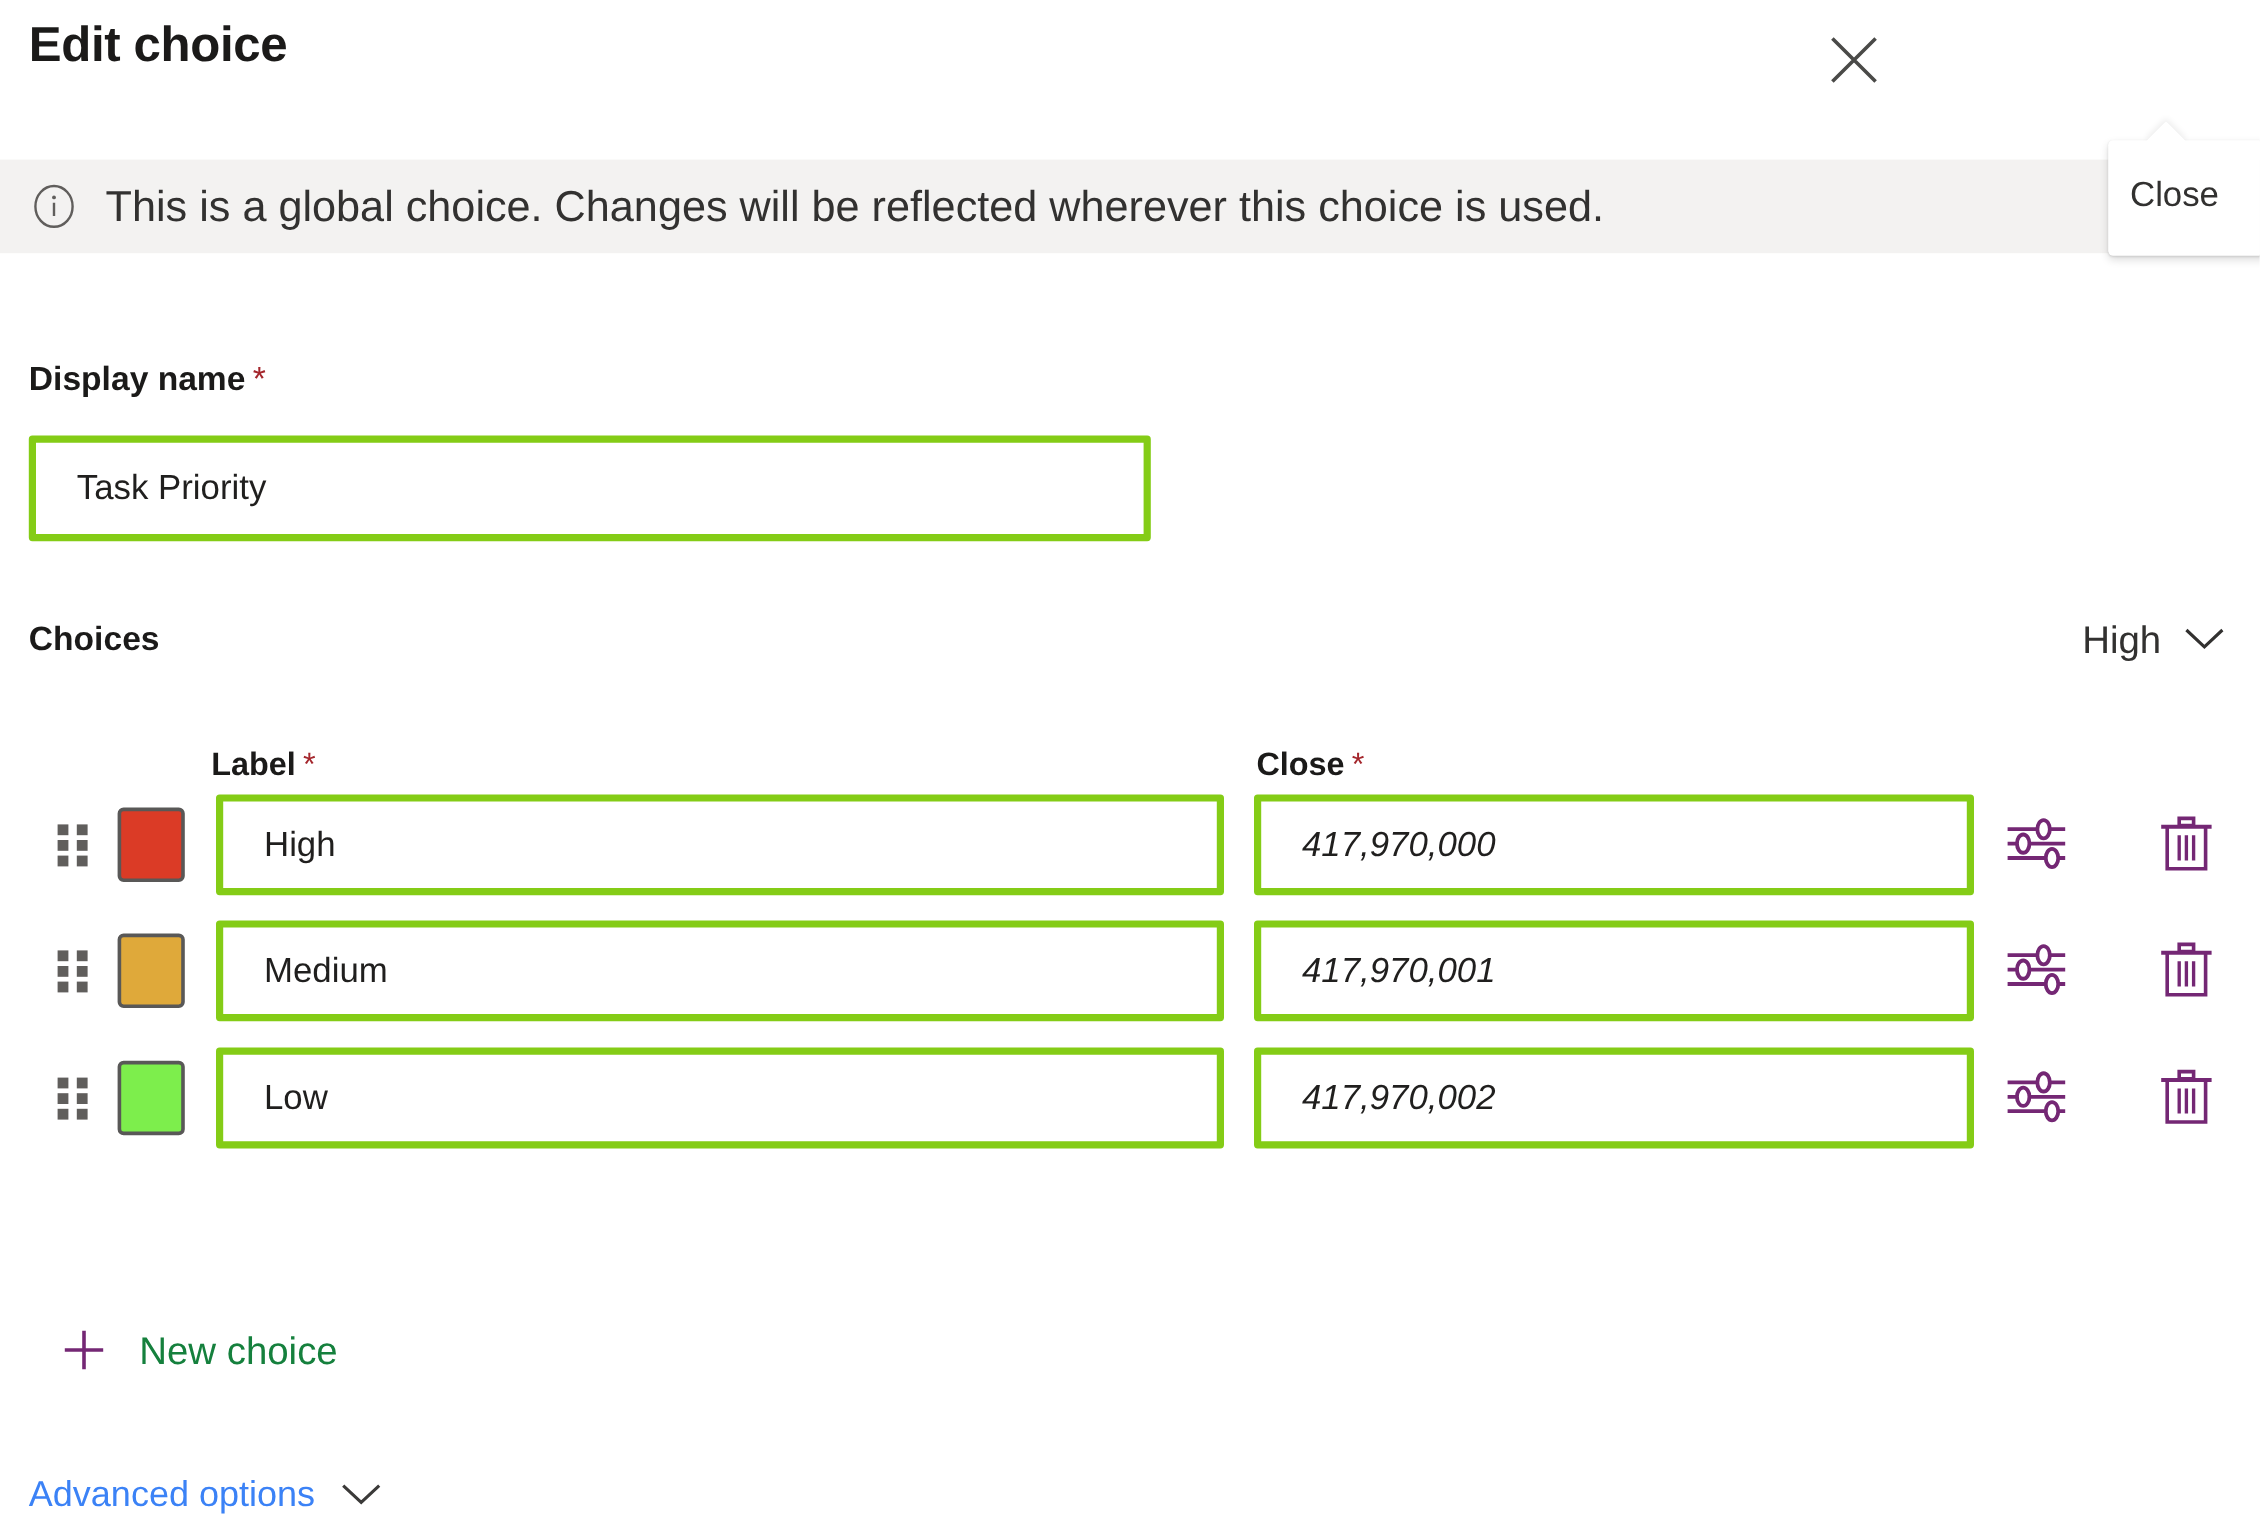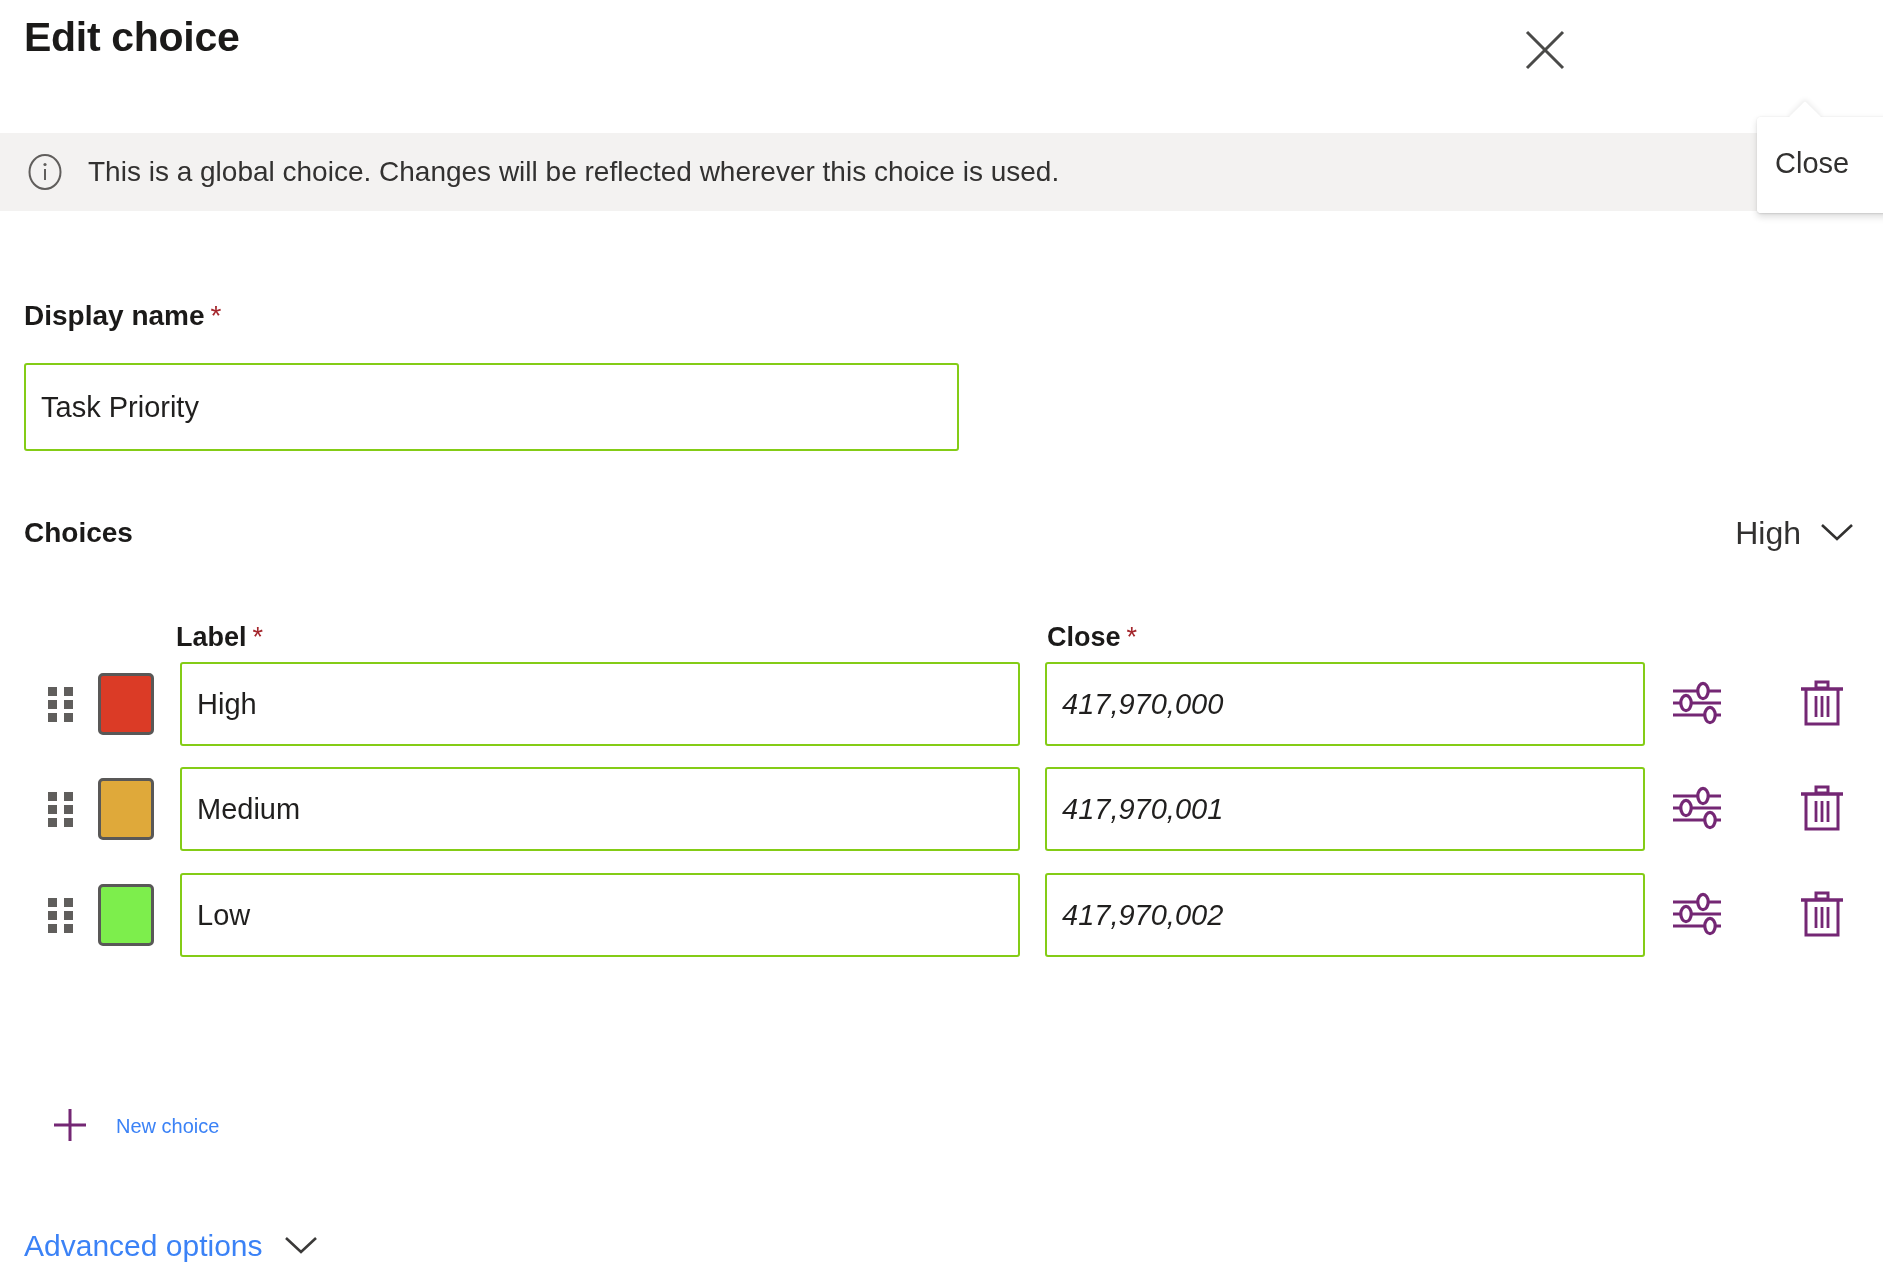--- a/index.html
+++ b/index.html
@@ -102,21 +102,21 @@
   .info-icon {
     width: 38px;
     height: 38px;
     flex: 0 0 38px;
     display: flex;
     align-items: center;
     justify-content: center;
   }
   .info-text {
     margin-left: 24px;
-    font-size: 28px;
+    font-size: 36px;
     color: #323130;
     white-space: nowrap;
   }
 
   
   .field-label {
     position: absolute;
     font-size: 28px;
     font-weight: bold;
     color: #1b1a19;
@@ -124,26 +124,26 @@
   .req-star {
     color: #a4262c;
     font-weight: normal;
     margin-left: 6px;
   }
   #display-name-label { left: 24px; top: 300px; }
 
   .text-input {
     position: absolute;
     background: #ffffff;
-    border: 2px solid #84cc16;
+    border: 6px solid #84cc16;
     border-radius: 3px;
     font-family: "Liberation Sans", sans-serif;
     font-size: 29px;
     color: #201f1e;
-    padding: 0 15px;
+    padding: 0 34px;
     outline: none;
   }
   #display-name-input {
     left: 24px;
     top: 363px;
     width: 935px;
     height: 88px;
   }
 
   
@@ -256,22 +256,22 @@
     display: flex;
     align-items: center;
     gap: 24px;
     background: transparent;
     border: none;
     cursor: pointer;
     padding: 8px 6px;
     font-family: "Liberation Sans", sans-serif;
   }
   .new-choice-label {
-    font-size: 20px;
-    color: #3b82f6;
+    font-size: 32px;
+    color: #15803d;
   }
 
   
   .advanced-options {
     position: absolute;
     left: 20px;
     top: 1225px;
     display: flex;
     align-items: center;
     gap: 20px;

